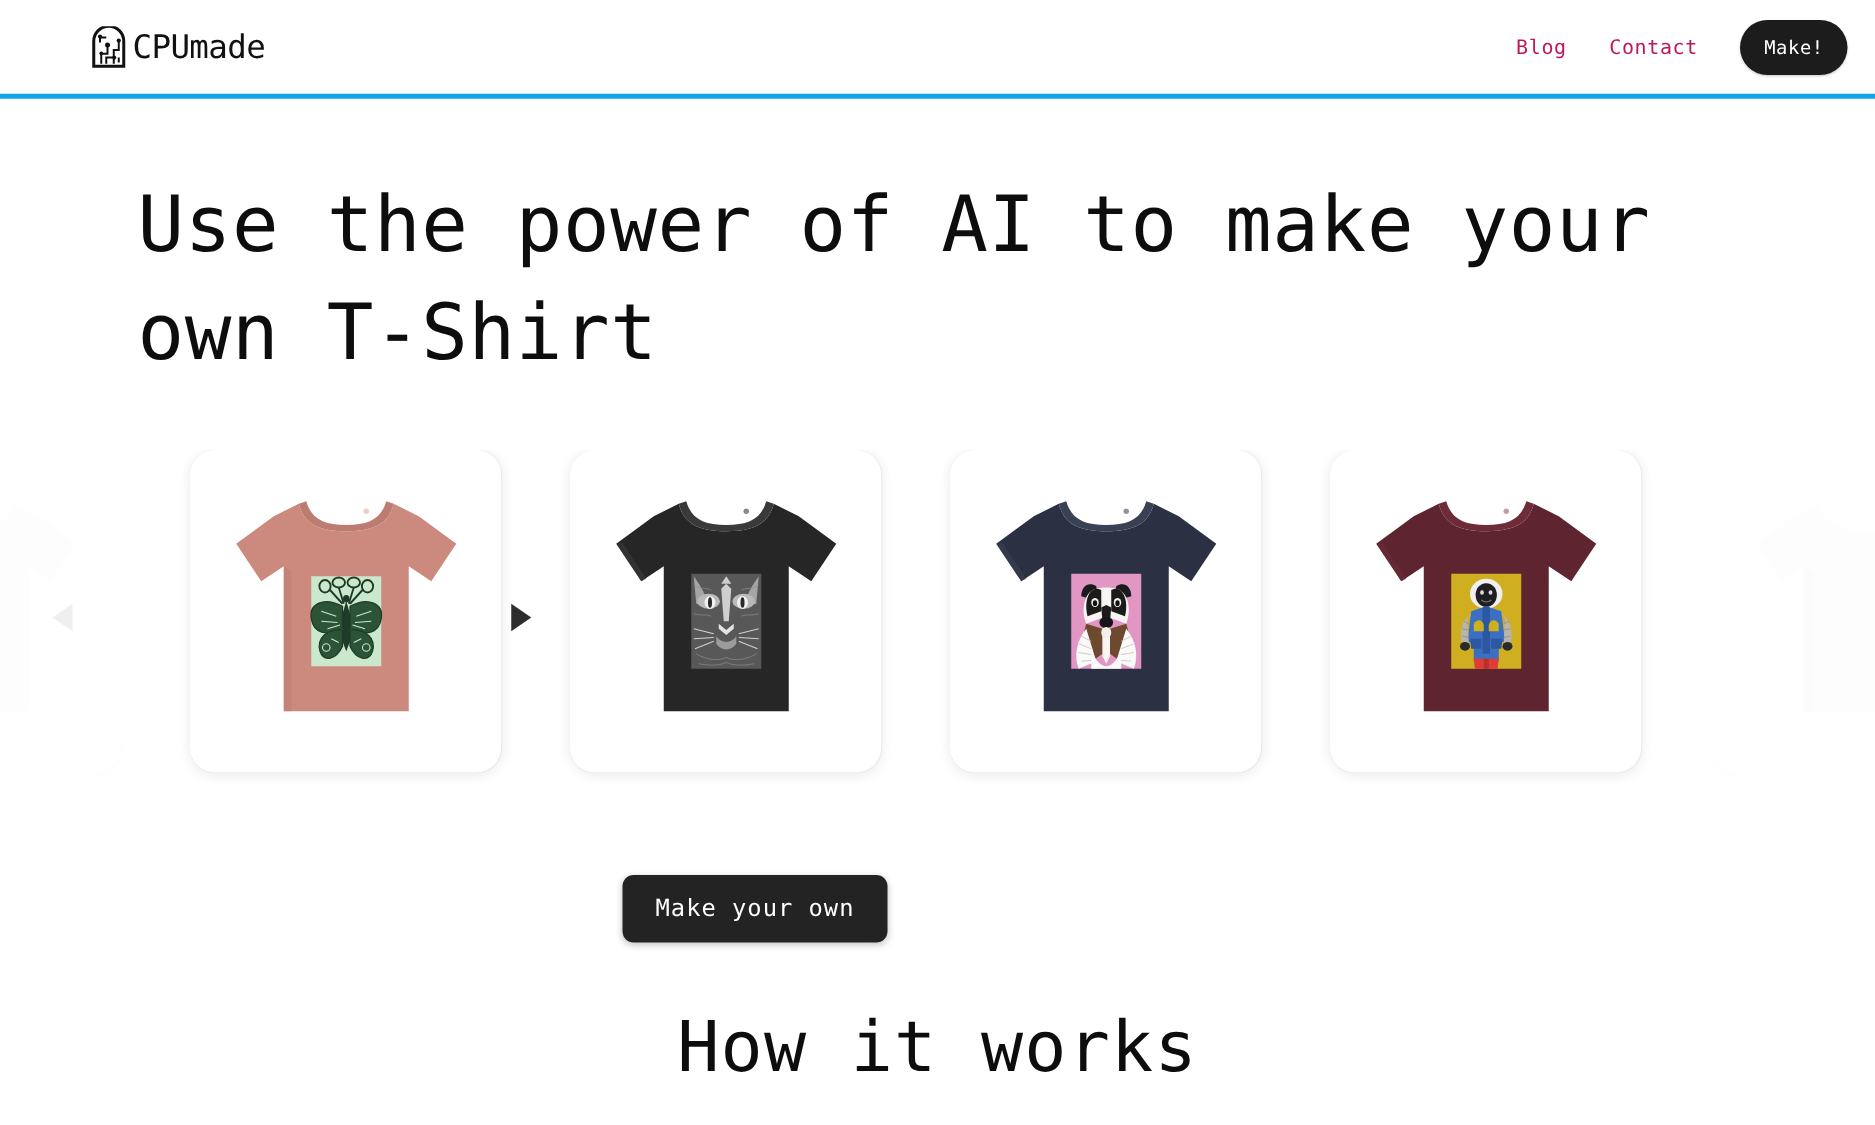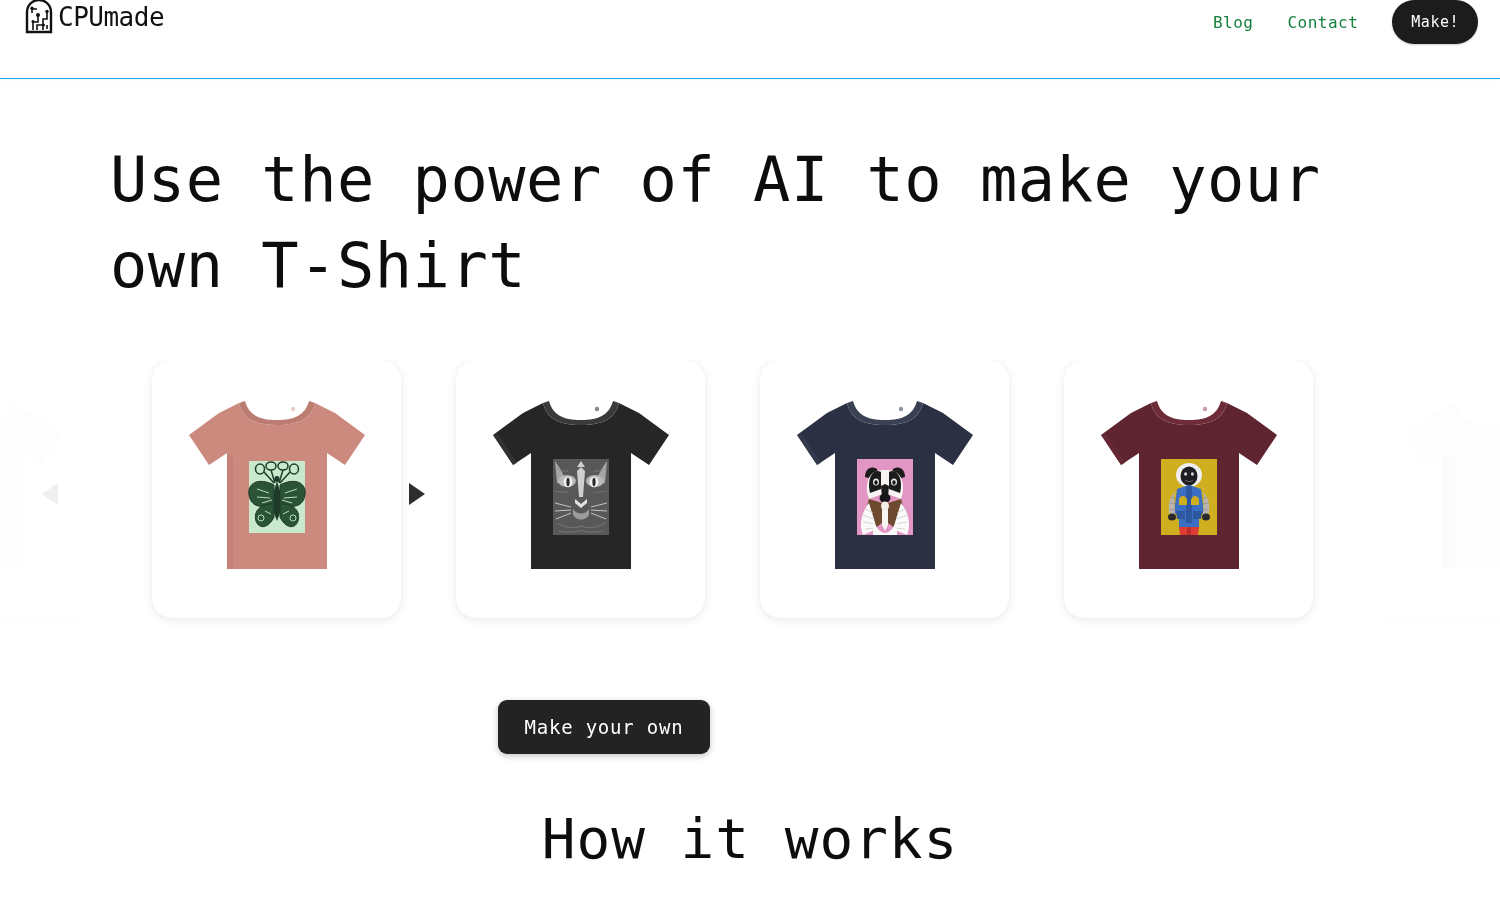--- a/index.html
+++ b/index.html
@@ -12,24 +12,25 @@
     font-family: "DejaVu Sans Mono", "Liberation Mono", monospace;
   }
 
   
   .site-header {
     position: relative;
     width: 1500px;
     height: 79px;
     background: #ffffff;
     display: flex;
-    align-items: flex-start;
-    border-bottom: 1px solid #0ea5e9;
+    align-items: center;
+    border-bottom: 4px solid #0ea5e9;
     box-shadow: 0 1px 3px rgba(0,0,0,0.035);
     z-index: 20;
+    padding-left: 48px;
   }
 
   .brand {
     display: flex;
     align-items: center;
     gap: 4px;
     margin-left: 24px;
     text-decoration: none;
     cursor: pointer;
   }
@@ -51,21 +52,21 @@
   .nav {
     margin-left: auto;
     margin-right: 22px;
     display: flex;
     align-items: center;
     gap: 34px;
   }
 
   .nav-link {
     font-size: 16px;
-    color: #15803d;
+    color: #be185d;
     text-decoration: none;
     letter-spacing: 0.5px;
     cursor: pointer;
   }
 
   .btn-make {
     background: #1c1c1c;
     color: #ffffff;
     border: none;
     border-radius: 22px;

